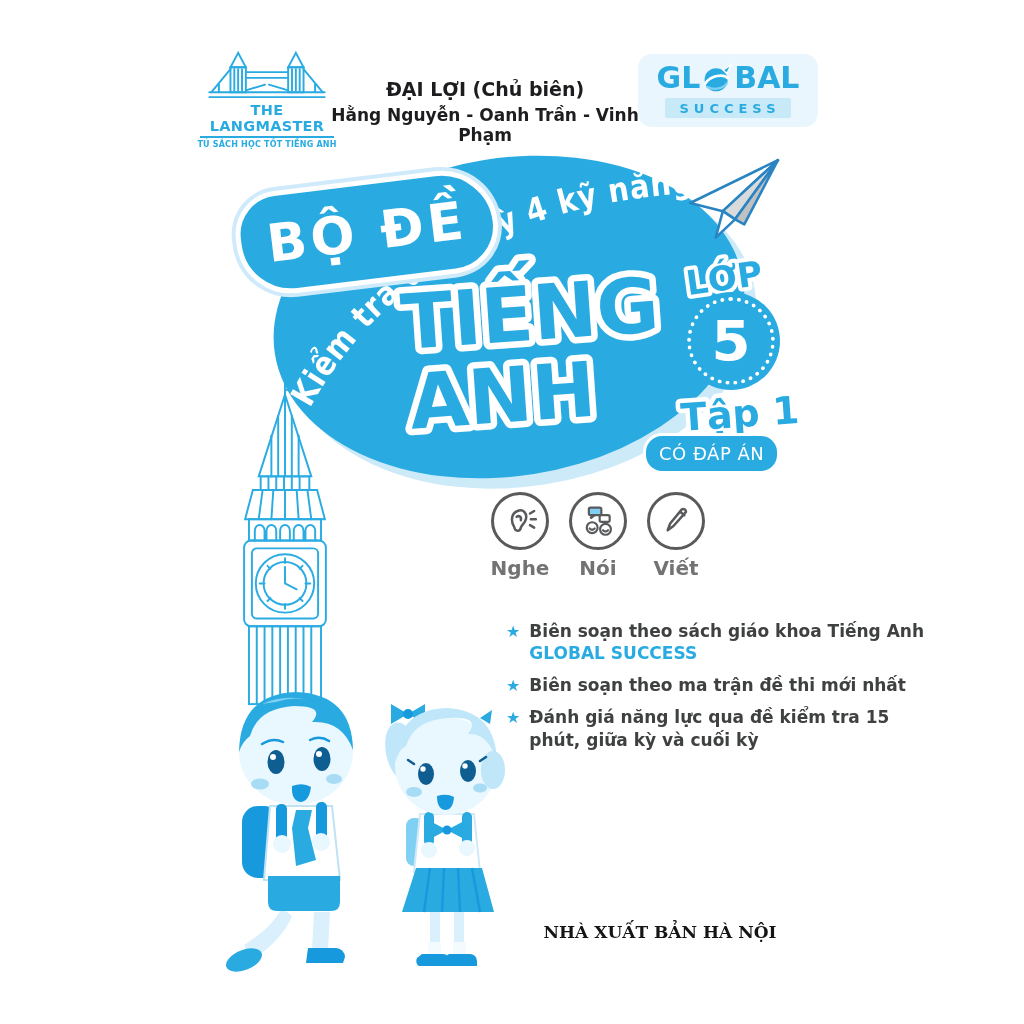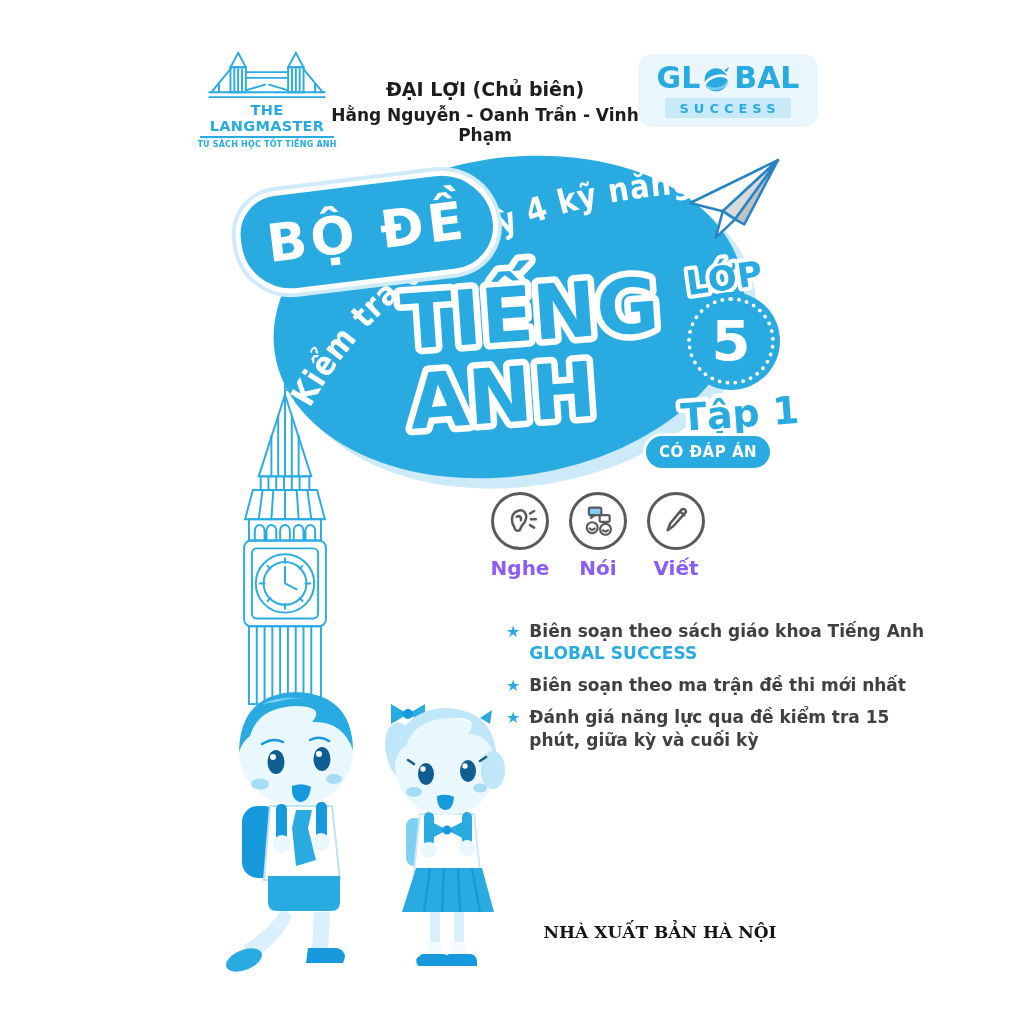--- a/index.html
+++ b/index.html
@@ -40,34 +40,34 @@
   .tagline-svg{left:266px;top:150px;width:500px;height:340px;}
   .title-main{left:368px;top:248px;width:330px;height:220px;}
   .lop-svg{left:664px;top:252px;width:120px;height:50px;}
   .grade-circle{left:682px;top:292px;width:98px;height:98px;background:#29abe2;
                 border-radius:50%;display:flex;align-items:center;justify-content:center;}
   .grade-circle::after{content:"";position:absolute;inset:5px;border:4px dotted #ffffff;
                 border-radius:50%;}
   .grade-circle span{color:#fff;font-size:56px;font-weight:800;line-height:1;}
   .tap1-svg{left:670px;top:384px;width:140px;height:60px;}
   .answer-badge{left:646px;top:436px;background:#29abe2;color:#fff;
-                font-size:15px;font-weight:700;letter-spacing:.5px;
+                font-size:18px;font-weight:400;letter-spacing:.5px;
                 padding:7px 13px;border-radius:16px;box-shadow:0 0 0 3px #fff;}
   .plane{left:680px;top:156px;width:102px;height:94px;}
 
   
   .bigben{left:212px;top:378px;width:146px;height:332px;}
   .kids{left:192px;top:648px;width:318px;height:345px;}
 
   
   .skills{left:492px;top:492px;display:flex;gap:22px;}
   .skill{width:56px;display:flex;flex-direction:column;align-items:center;}
   .skill-circle{width:52px;height:52px;border:3px solid #595a5c;border-radius:50%;
                 display:flex;align-items:center;justify-content:center;background:#fff;}
-  .skill-label{margin-top:6px;color:#8b5cf6;font-size:20px;font-weight:800;}
+  .skill-label{margin-top:6px;color:#737373;font-size:20px;font-weight:800;}
 
   
   .features{left:506px;top:620px;width:424px;}
   .feature{display:flex;margin-bottom:9px;color:#3f4040;font-size:17px;
            font-weight:bold;line-height:1.32;}
   .feature .star{color:#29abe2;font-size:16px;margin-right:9px;line-height:1.45;}
   .feature-highlight{display:block;color:#29abe2;font-weight:800;}
   .feature-highlight:empty{display:none;}
 
   .publisher{left:500px;top:922px;width:320px;text-align:center;color:#151515;

